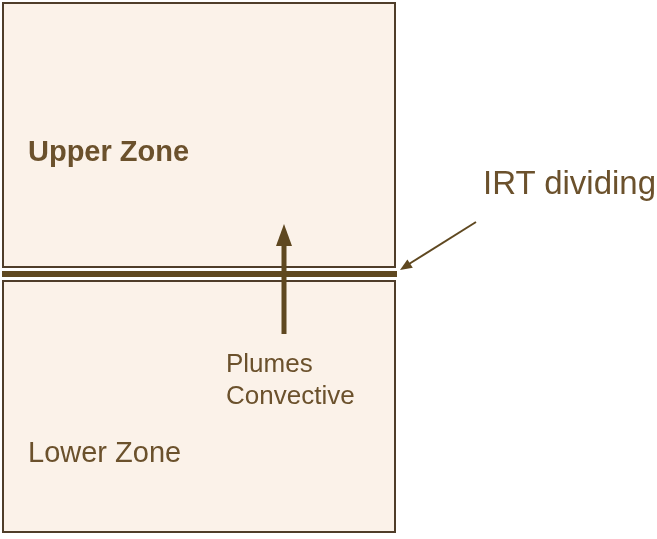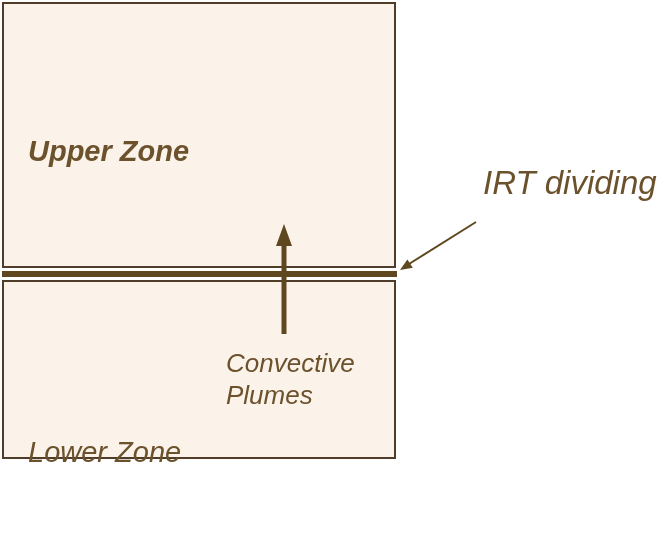--- a/index.html
+++ b/index.html
@@ -15,31 +15,30 @@
     width: 657px; height: 539px;
     background: var(--page-bg);
     font-family: "Liberation Sans", sans-serif;
     overflow: hidden;
   }
   .canvas {
     position: relative;
     width: 657px; height: 539px;
     background: var(--page-bg);
     overflow: hidden;
-    font-style: italic;
   }
   .zone {
     position: absolute;
     left: 2px;
     width: 394px;
     background: var(--zone-fill);
     border: 2px solid var(--zone-border);
   }
   .zone-upper { top: 2px; height: 266px; }
-  .zone-lower { top: 280px; height: 179px; }
+  .zone-lower { top: 280px; height: 253px; }
   .divider {
     position: absolute;
     left: 2px; top: 271px;
     width: 395px; height: 6px;
     background: var(--divider);
   }
   .zone-title {
     position: absolute;
     color: var(--label-text);
     font-size: 29px;
@@ -74,22 +73,22 @@
   <div class="zone zone-lower">
     <span class="zone-title zone-title-lower">Lower Zone</span>
   </div>
 
   <svg class="arrow-svg" style="left:270px; top:220px;" width="30" height="120" viewBox="0 0 30 120">
     <polygon class="arrow-fill" points="14,4 6,26 22,26"></polygon>
     <rect class="arrow-fill" x="11.5" y="24" width="5" height="90"></rect>
   </svg>
 
   <div class="note plumes-note">
+    <span class="line">Plumes</span>
     <span class="line">Convective</span>
-    <span class="line">Plumes</span>
   </div>
 
   <svg class="arrow-svg" style="left:395px; top:215px;" width="90" height="60" viewBox="0 0 90 60">
     <line class="arrow-stroke" x1="14" y1="49" x2="81" y2="7" stroke-width="2"></line>
     <polygon class="arrow-fill" points="5,55 17.8,52.8 12.4,44.4"></polygon>
   </svg>
 
   <div class="note irt-note">
     <span class="line">IRT dividing</span>
   </div>

